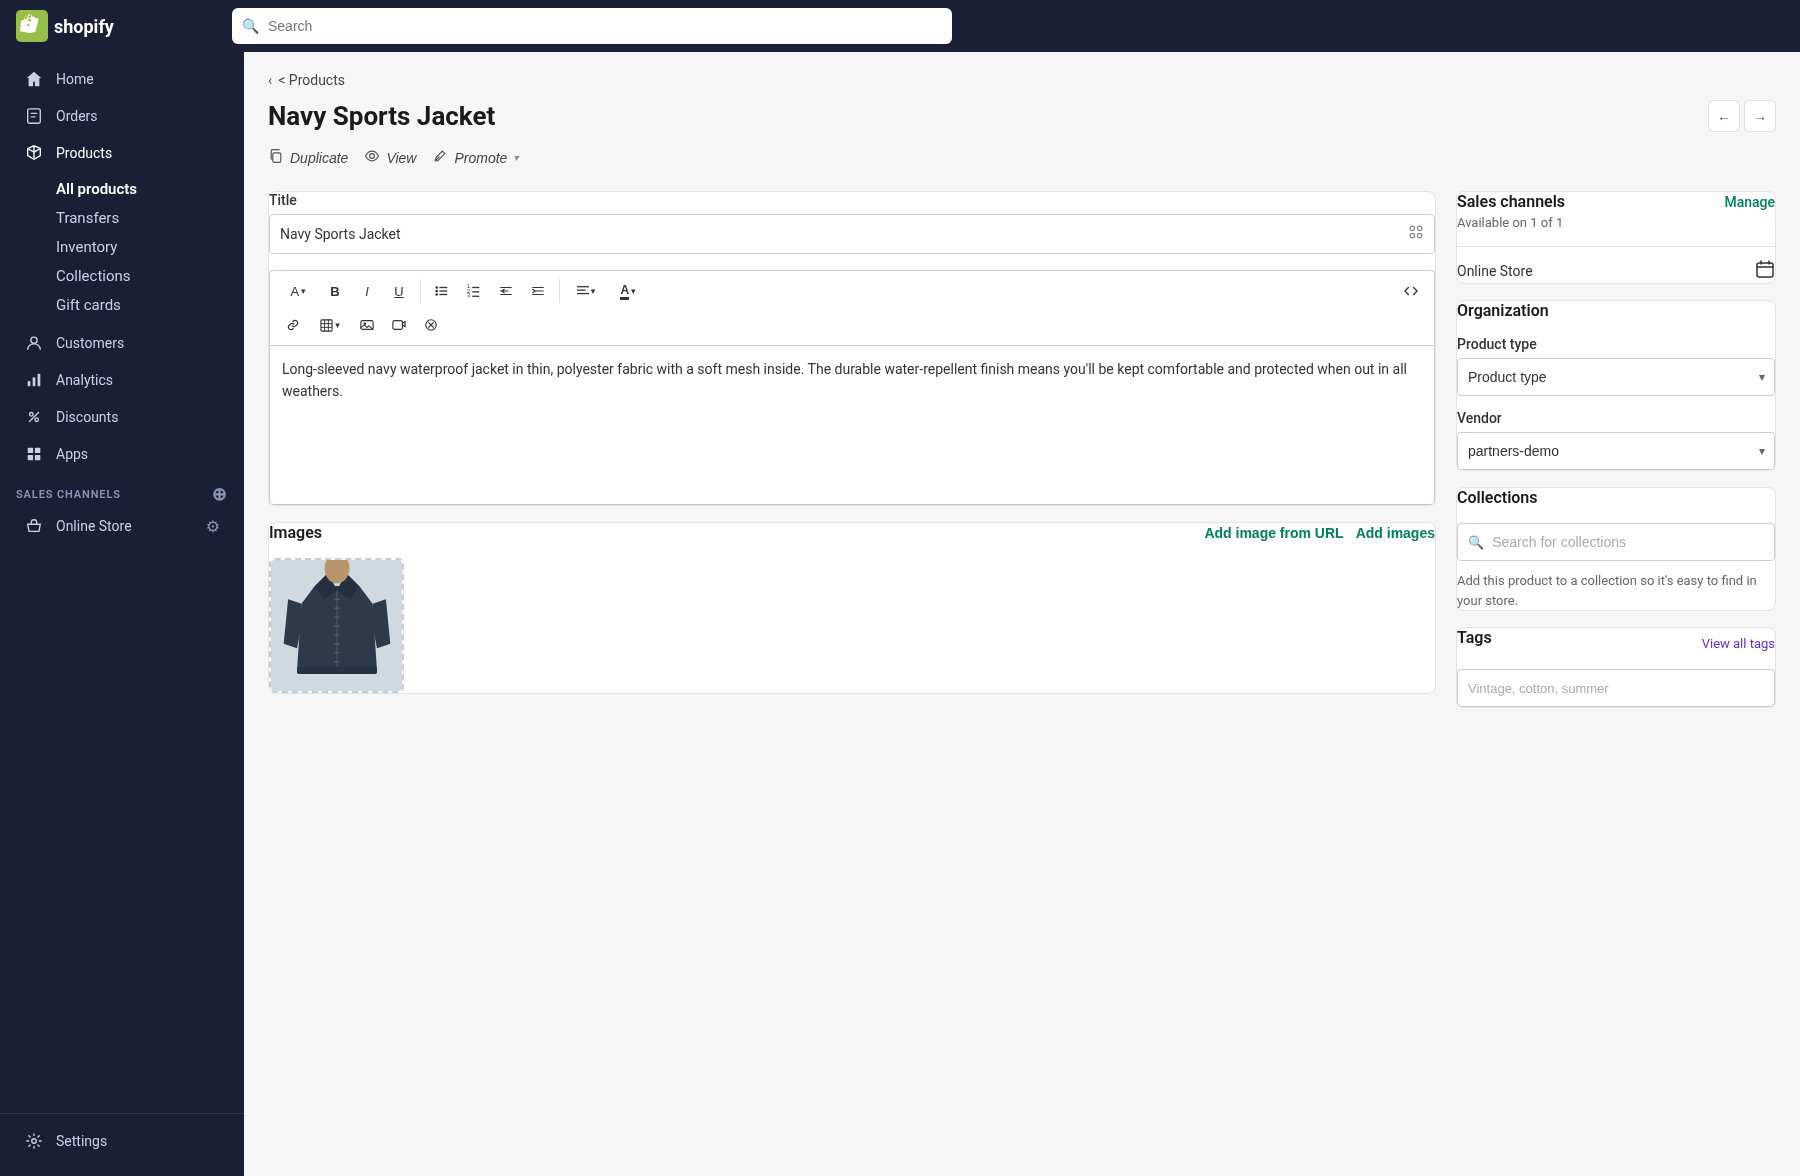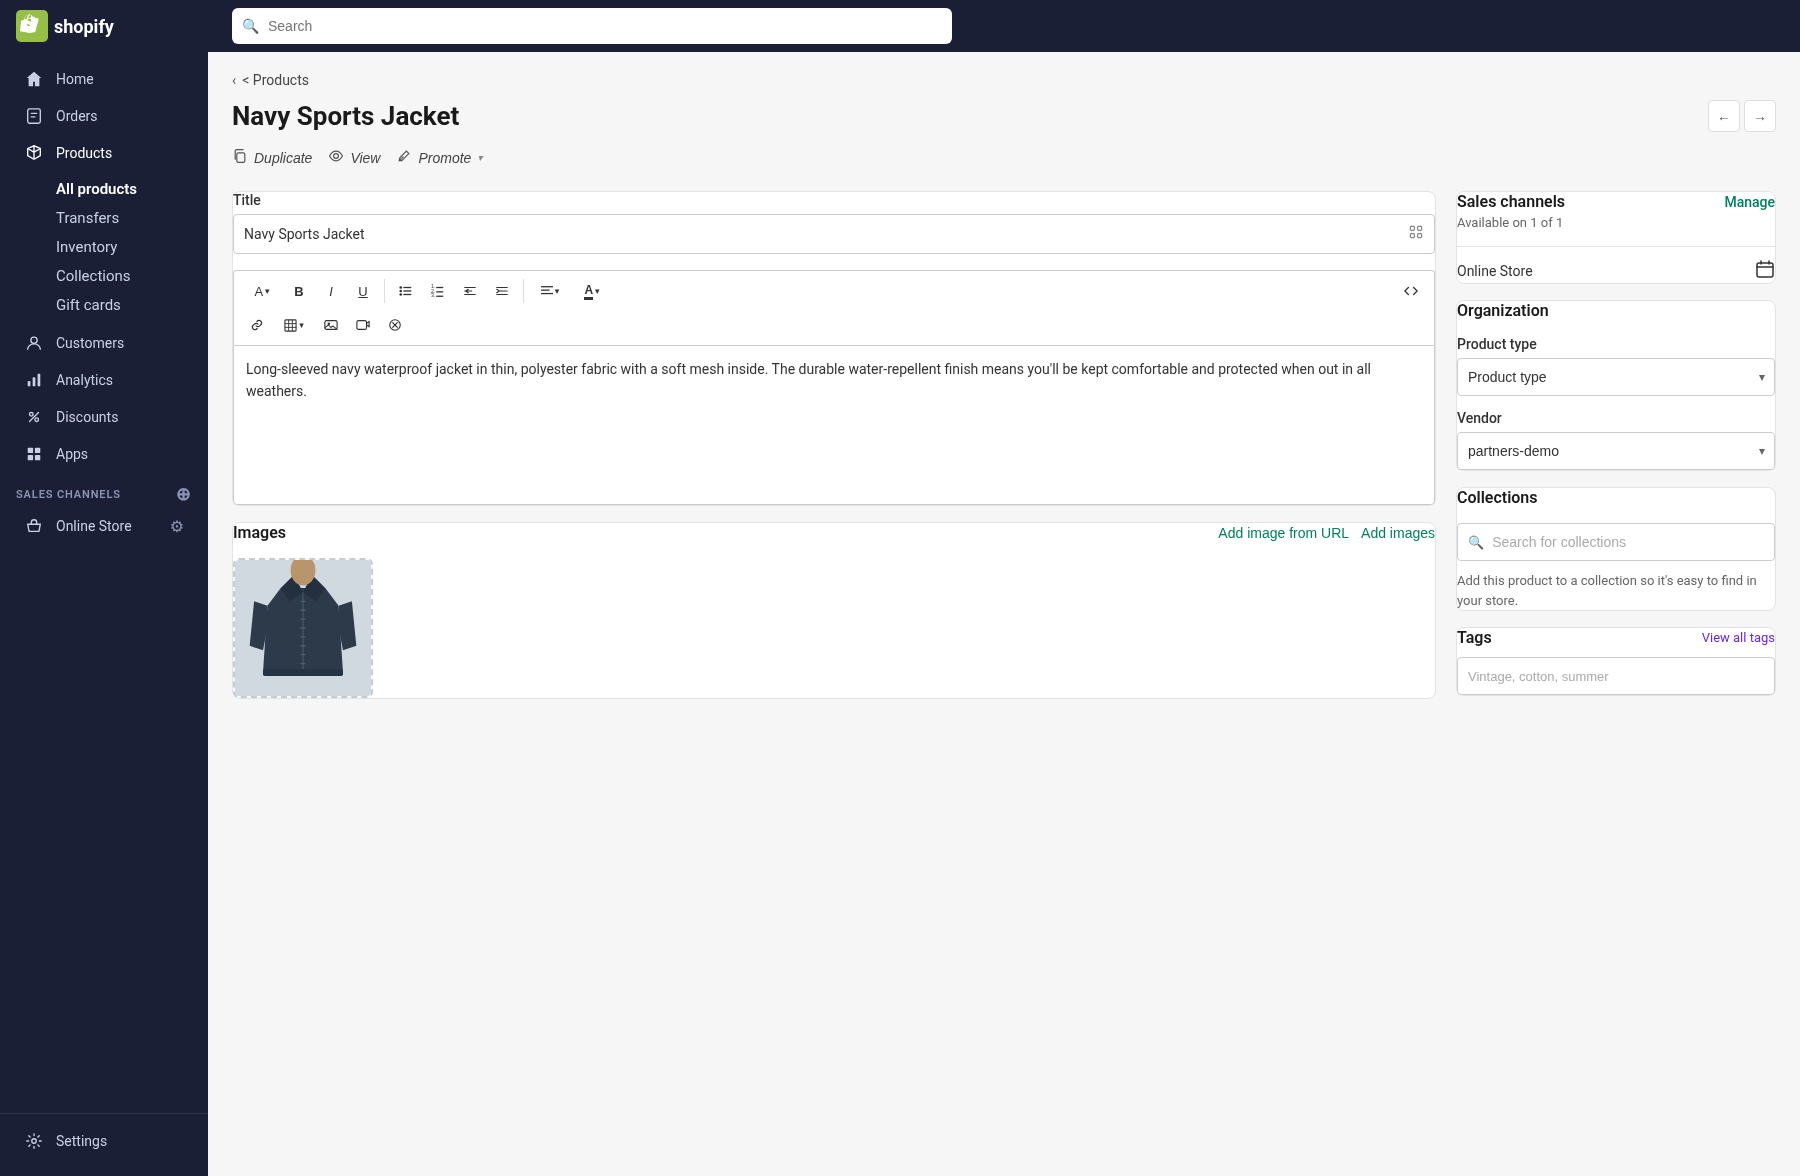--- a/index.html
+++ b/index.html
@@ -60,21 +60,21 @@
 
     
     .app-body {
       display: flex;
       flex: 1;
       overflow: hidden;
     }
 
     
     .sidebar {
-      width: 208px;
+      width: 244px;
       background: #1a1f36;
       color: #c9d0e6;
       display: flex;
       flex-direction: column;
       overflow-y: auto;
       flex-shrink: 0;
     }
     .sidebar-nav {
       padding: 8px 0;
       flex: 1;
@@ -313,21 +313,21 @@
       margin-bottom: 16px;
     }
     .images-title { font-size: 16px; font-weight: 600; color: #1a1a1a; }
     .images-actions { display: flex; gap: 12px; }
     .link-btn {
       background: none;
       border: none;
       cursor: pointer;
       font-size: 14px;
       color: #008060;
-      font-weight: 400;
+      font-weight: 700;
     }
     .image-grid {
       display: grid;
       grid-template-columns: repeat(auto-fill, minmax(130px, 1fr));
       gap: 12px;
     }
     .image-slot {
       border: 2px dashed #c9cccf;
       border-radius: 6px;
       aspect-ratio: 1;
@@ -844,21 +844,21 @@
           <div class="card-title">Collections</div>
           <div class="search-field">
             <span class="search-icon-sm">🔍</span>
             <input type="text" placeholder="Search for collections" style="">
           </div>
           <p class="collections-hint">Add this product to a collection so it's easy to find in your store.</p>
         </div>
 
         <div class="card">
           <div class="tags-header">
-            <span class="card-title" style="margin-bottom:0;">Tags</span>
+            <span class="card-title" style="margin-bottom:12px;">Tags</span>
             <span class="view-all-tags">View all tags</span>
           </div>
           <input type="text" class="tags-input" placeholder="Vintage, cotton, summer" style="">
         </div>
 
       </div>
 
     </div>
 
   </div>

